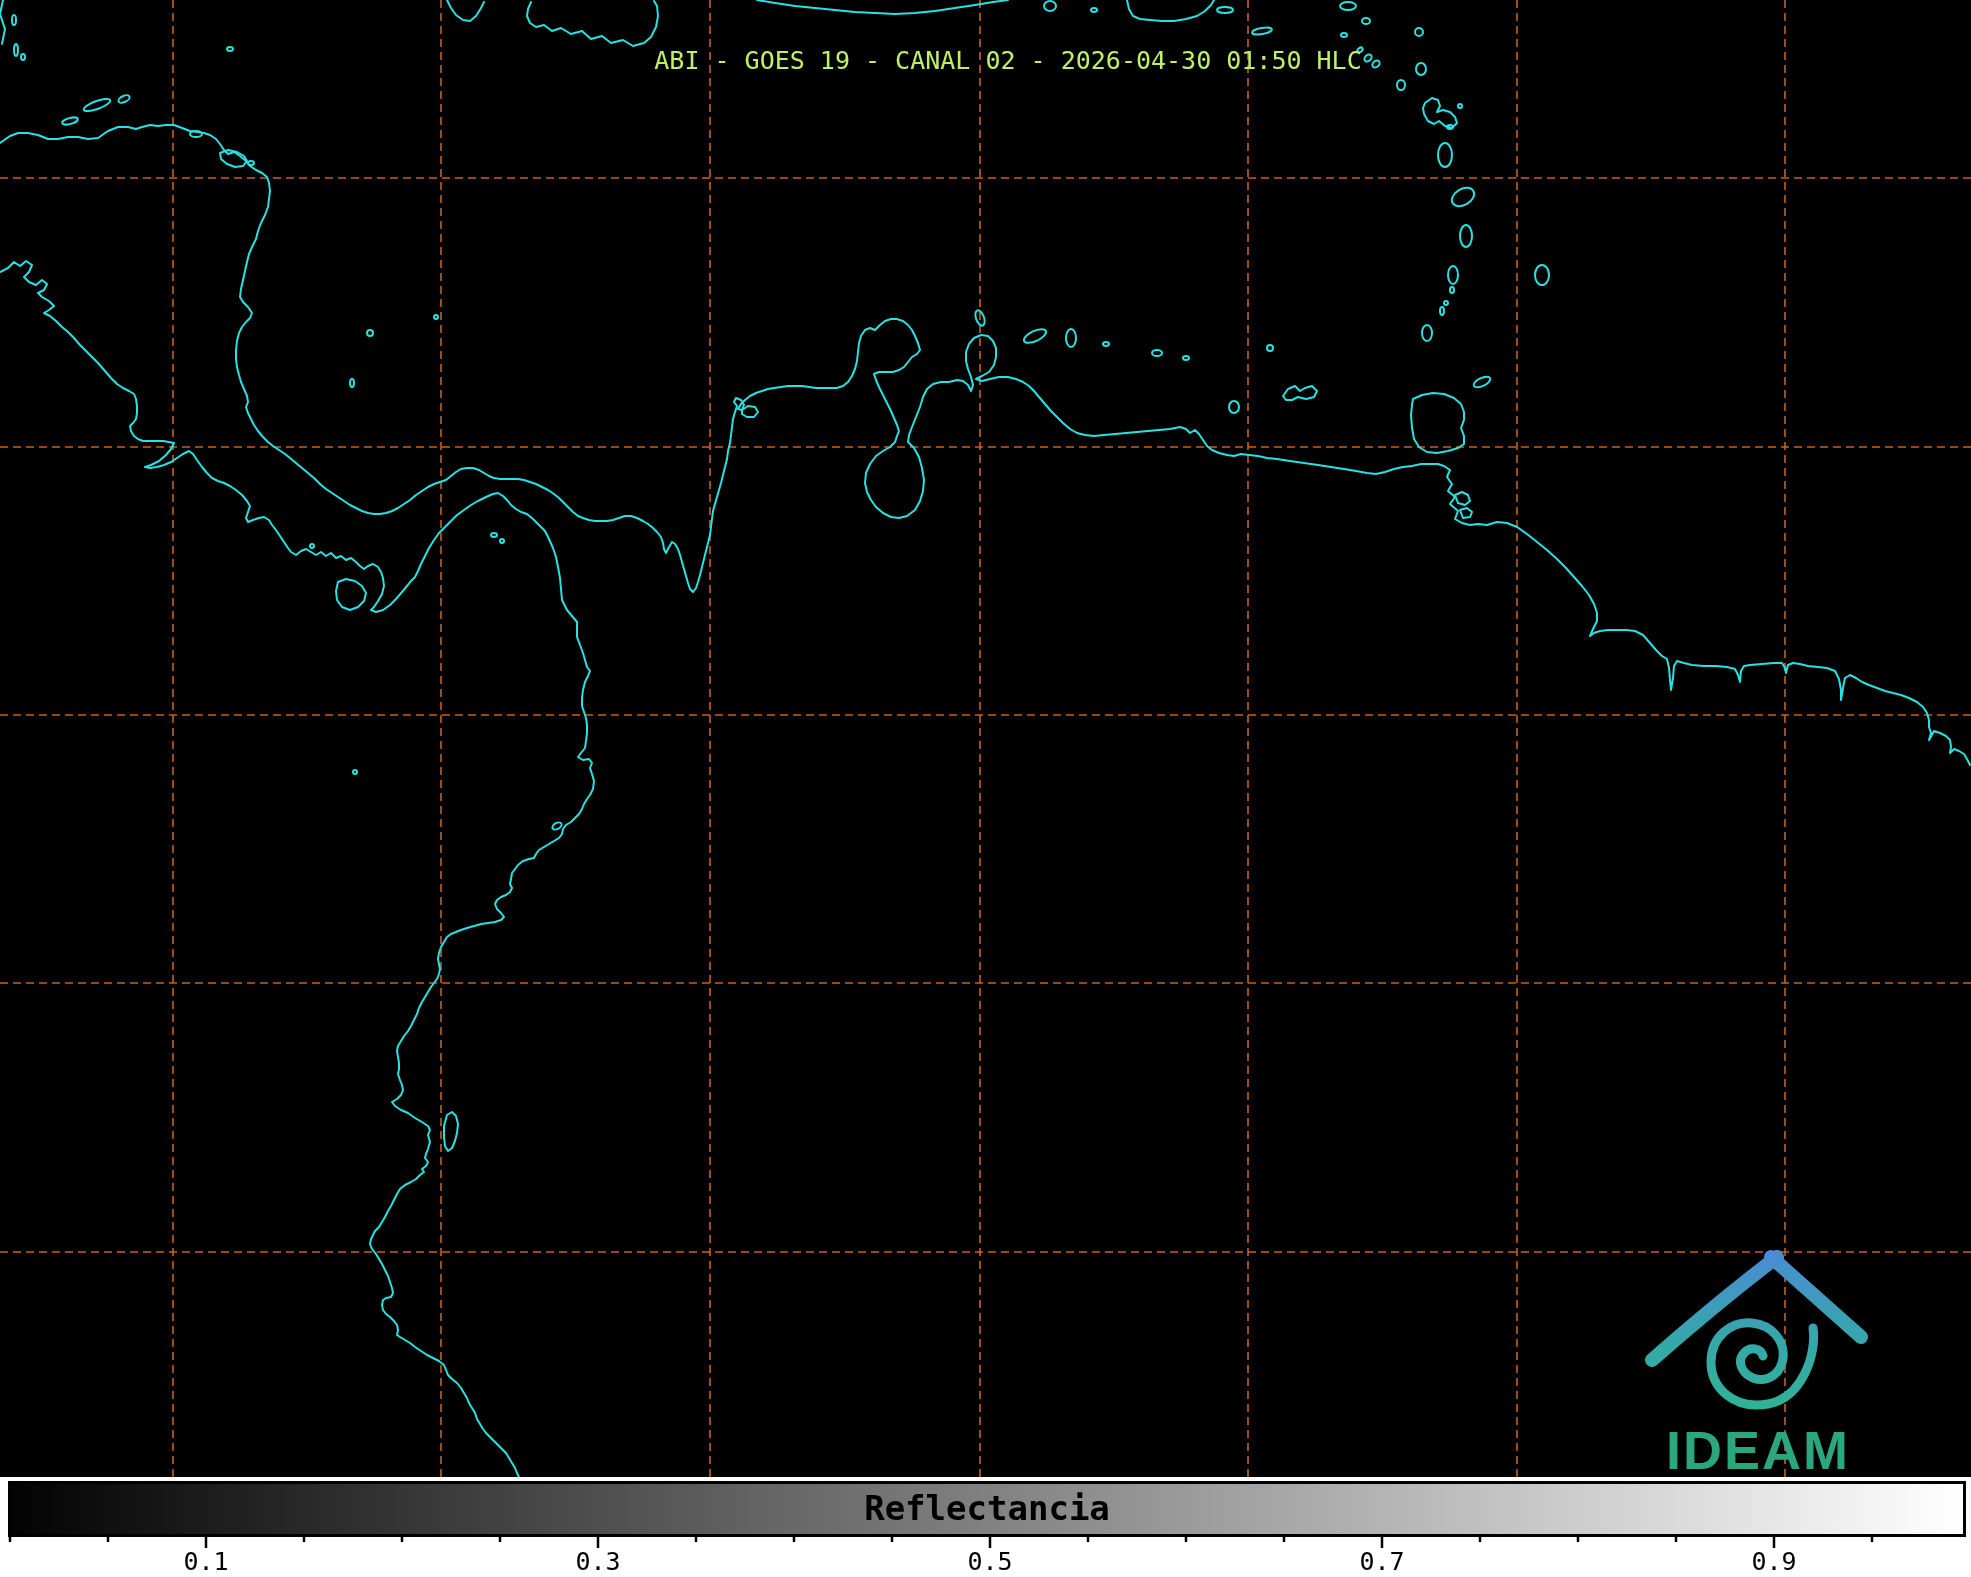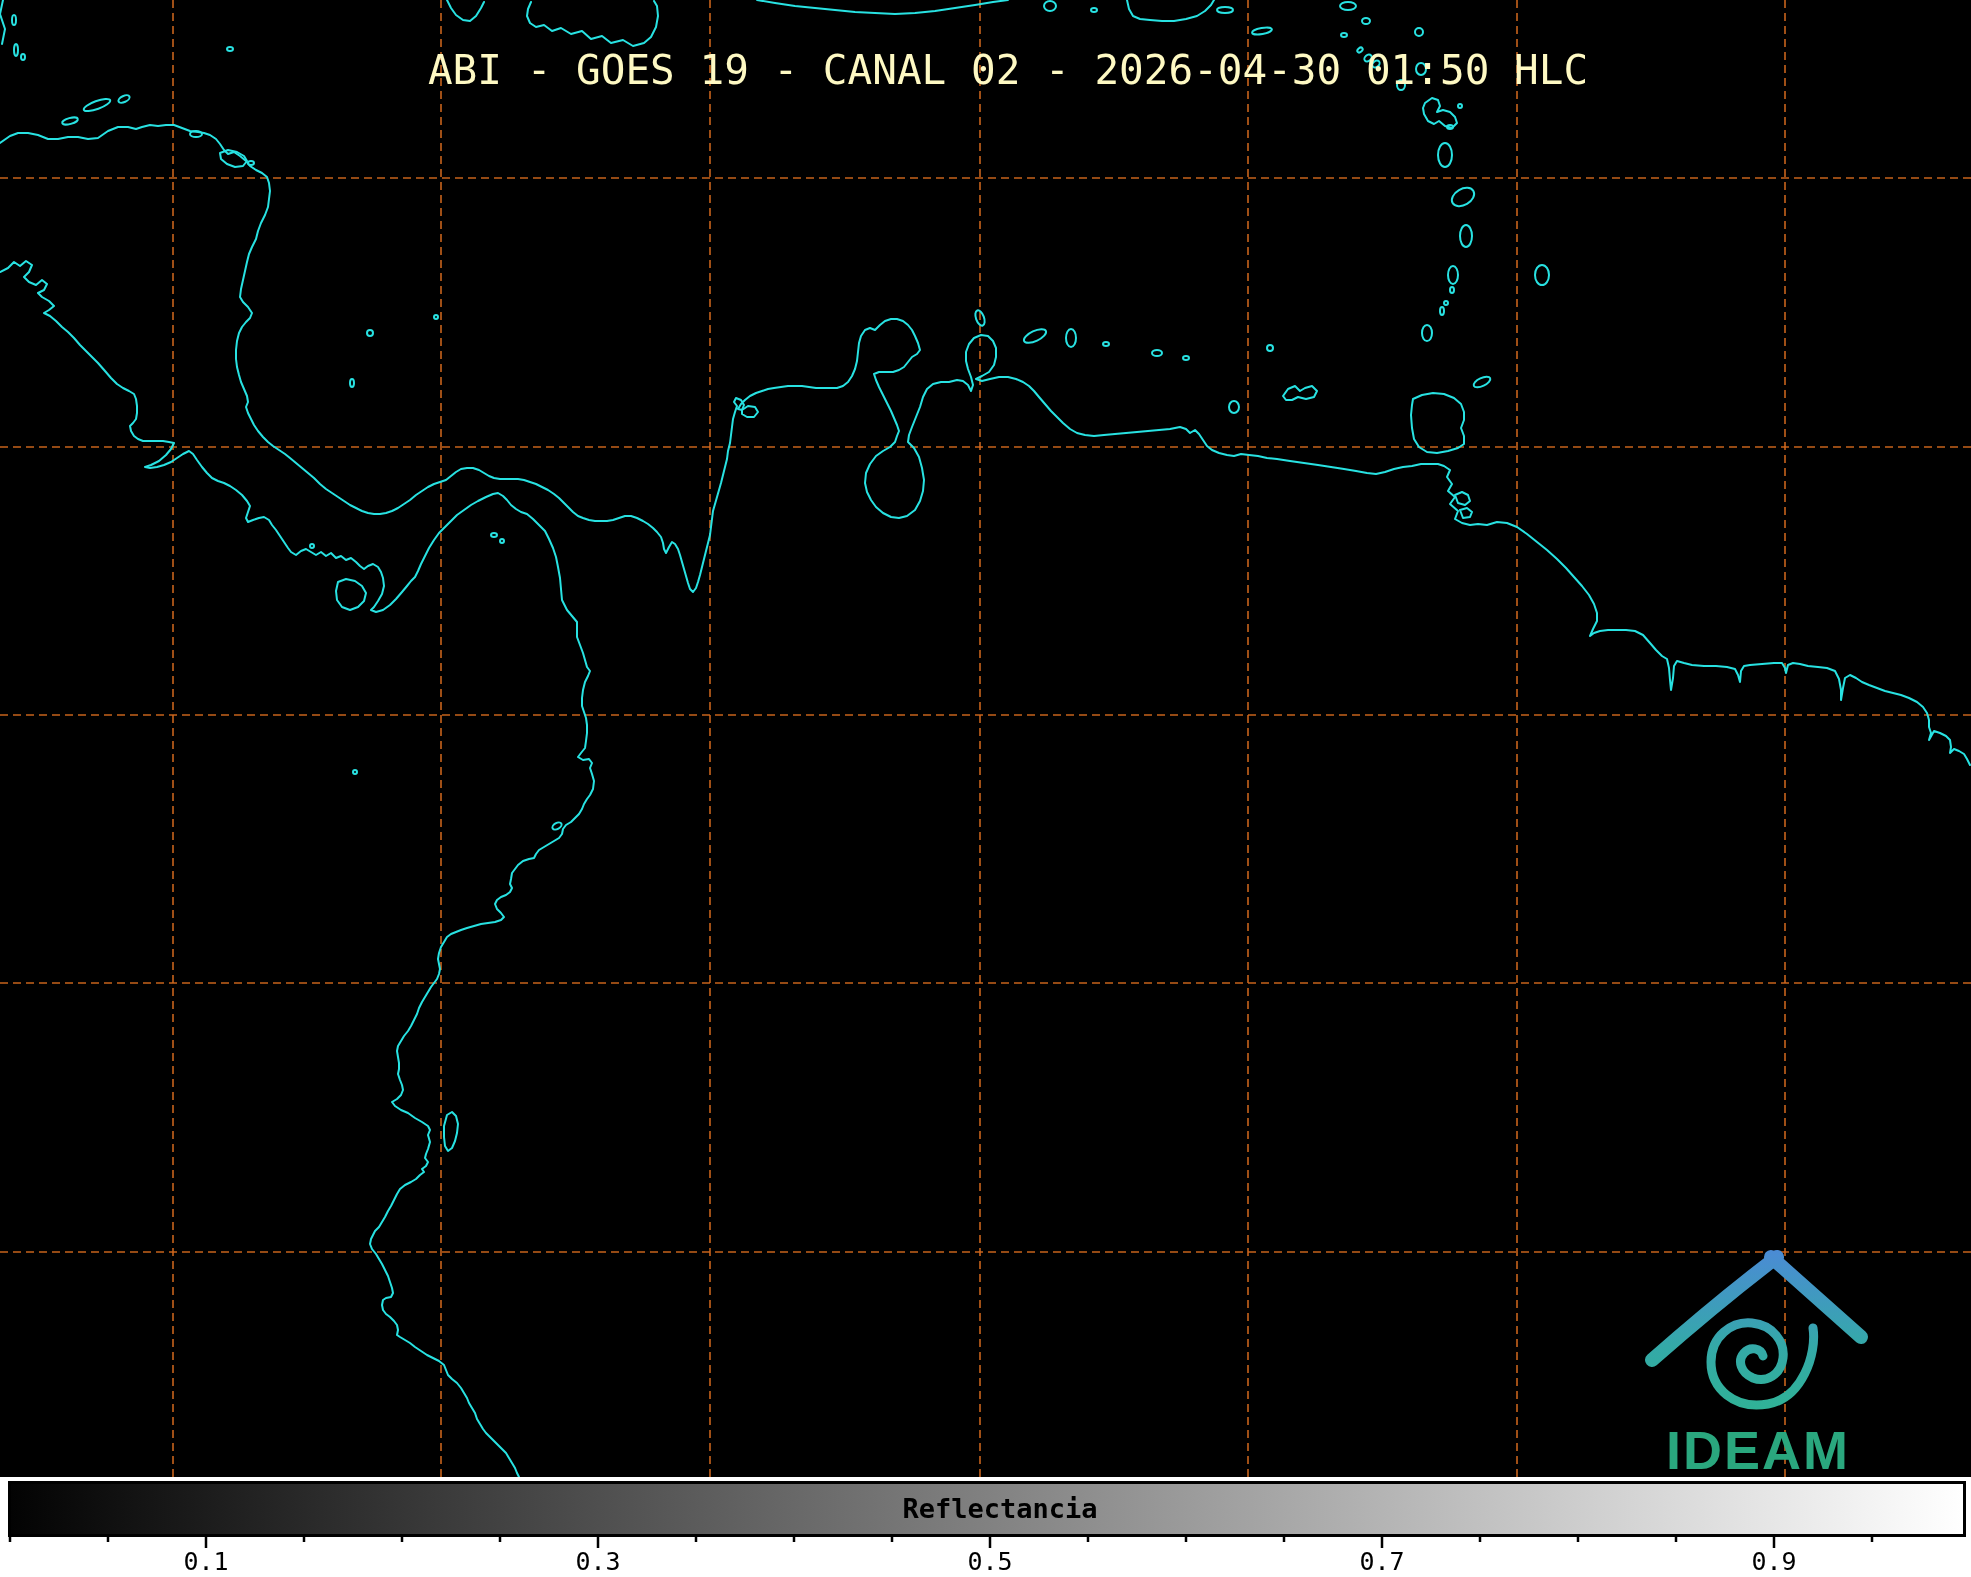--- a/index.html
+++ b/index.html
@@ -1,26 +1,26 @@
 <!DOCTYPE html>
 <html><head>
 <meta charset="utf-8">
 <style>
   html,body{margin:0;padding:0;background:#000;}
   body{width:1971px;height:1577px;position:relative;overflow:hidden;
        font-family:"DejaVu Sans Mono",monospace;}
   #map{position:absolute;left:0;top:0;width:1971px;height:1477px;background:#000;}
   #map-svg{position:absolute;left:0;top:0;}
   #map-title{position:absolute;top:46px;left:1008px;transform:translateX(-50%);
-       color:#fef9c3;font-size:41px;white-space:nowrap;letter-spacing:0px;}
+       color:#bef264;font-size:25px;white-space:nowrap;letter-spacing:0px;}
   #bottom{position:absolute;left:0;top:1477px;width:1971px;height:100px;background:#ffffff;}
   #bar{position:absolute;left:8px;top:4px;width:1952px;height:50px;
        border:3px solid #000;background:linear-gradient(to right,#030303,#ffffff);}
   #bar-label{position:absolute;left:50%;top:50%;transform:translate(-50%,-52%);
-       font-weight:bold;font-size:27px;color:#000;margin-left:13px;}
+       font-weight:bold;font-size:34px;color:#000;}
   #ticks-svg{position:absolute;left:0;top:57px;}
   #logo-text{font-family:"Liberation Sans",sans-serif;font-weight:bold;letter-spacing:2px;}
 </style>
 </head>
 <body>
 
 <div id="map">
   <svg id="map-svg" width="1971" height="1477" viewBox="0 0 1971 1477">
     <defs>
       <linearGradient id="logo-grad" x1="0" y1="1250" x2="0" y2="1425" gradientUnits="userSpaceOnUse">

